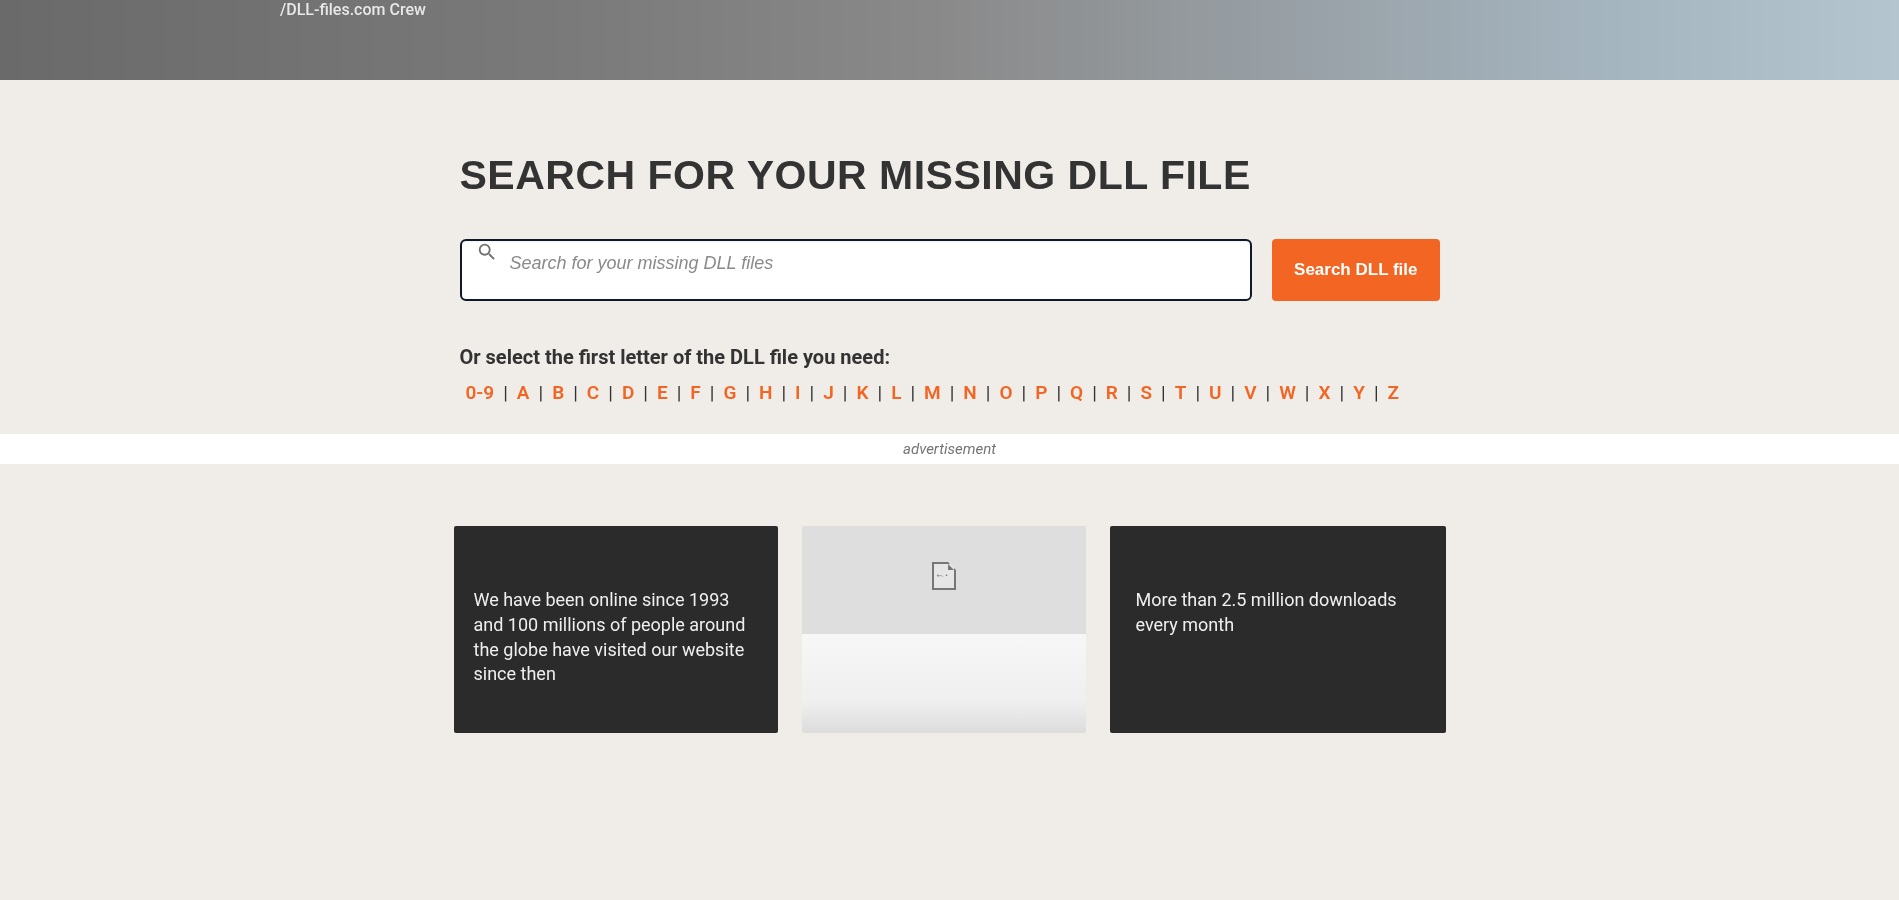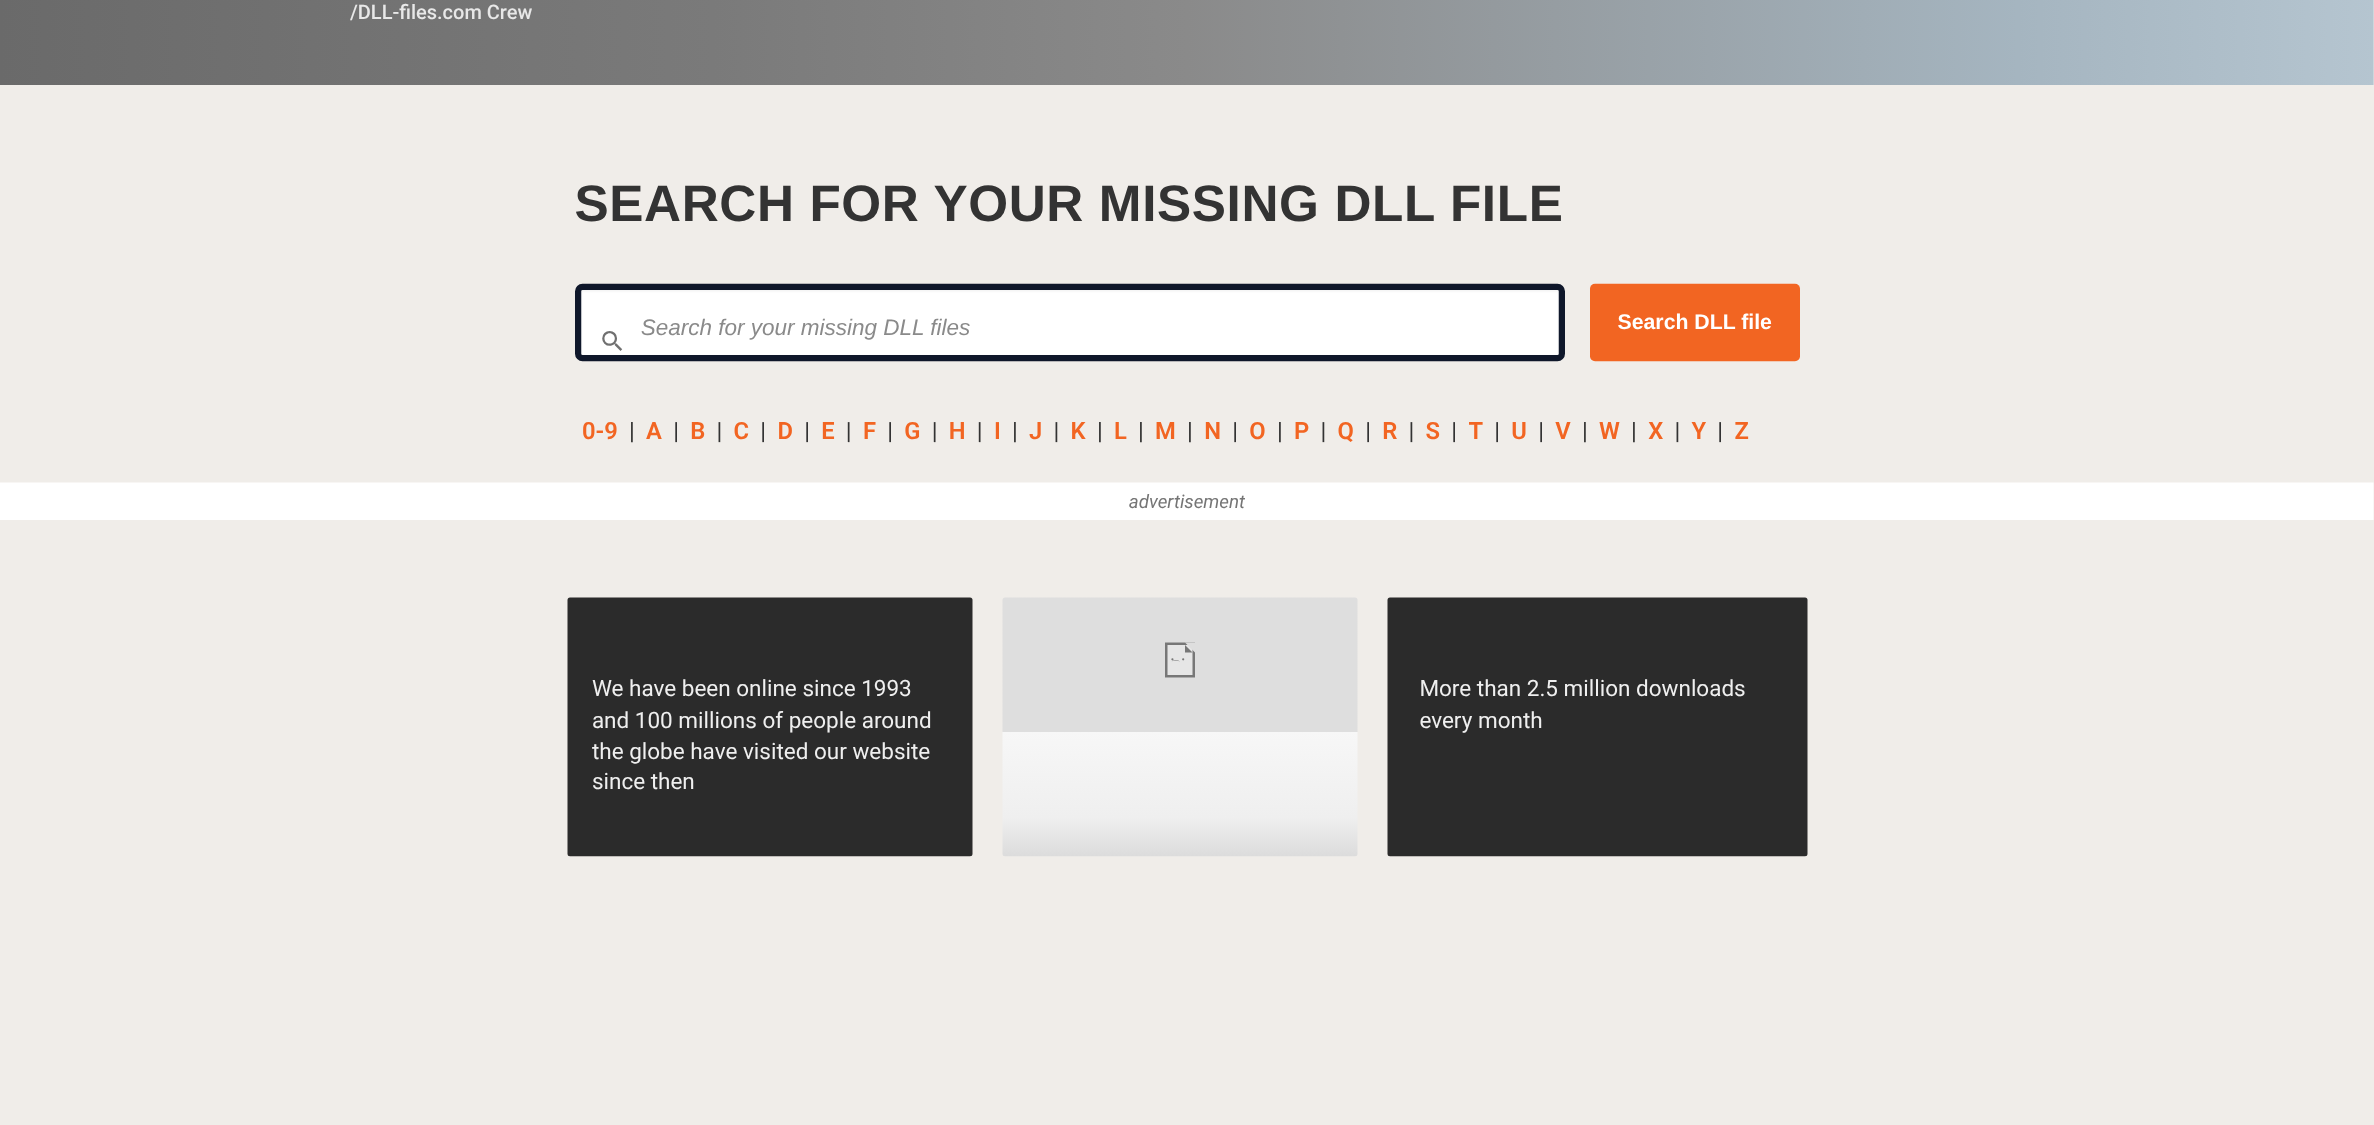--- a/index.html
+++ b/index.html
@@ -4,21 +4,21 @@
 <style>
   * { margin: 0; padding: 0; box-sizing: border-box; }
   body {
     font-family: -apple-system, BlinkMacSystemFont, "Segoe UI", Roboto, "Helvetica Neue", Arial, sans-serif;
     background: #f0ede9;
     width: 1899px;
     min-height: 900px;
     color: #333;
   }
   .hero {
-    height: 68px;
+    height: 80px;
     background: linear-gradient(to right, #6a6a6a 0%, #7a7a7a 30%, #8a8a8a 50%, #a5b5c0 85%, #b5c5d0 100%);
     position: relative;
     overflow: hidden;
   }
   .hero-text {
     position: absolute;
     left: 280px;
     top: 0;
     color: #e8e8e8;
     font-size: 16px;
@@ -44,24 +44,24 @@
   .search-row {
     display: flex;
     gap: 20px;
     align-items: stretch;
     margin-bottom: 44px;
   }
   .search-box {
     flex: 1;
     position: relative;
     background: #fff;
-    border: 5px solid #0f172a;
+    border: 2px solid #0f172a;
     border-radius: 6px;
     display: flex;
-    align-items: flex-end;
+    align-items: flex-start;
     padding: 0 14px;
     box-shadow: inset 0 1px 2px rgba(0,0,0,0.06);
   }
   .search-icon-svg {
     width: 22px;
     height: 22px;
     fill: #707070;
     flex-shrink: 0;
     margin-right: 12px;
   }
@@ -222,20 +222,21 @@
       <div class="search-box">
         <svg class="search-icon-svg" viewBox="0 0 24 24">
           <path d="M15.5 14h-.79l-.28-.27A6.471 6.471 0 0016 9.5 6.5 6.5 0 109.5 16c1.61 0 3.09-.59 4.23-1.57l.27.28v.79l5 4.99L20.49 19l-4.99-5zm-6 0C7.01 14 5 11.99 5 9.5S7.01 5 9.5 5 14 7.01 14 9.5 11.99 14 9.5 14z"></path>
         </svg>
         <input type="text" class="search-input" placeholder="Search for your missing DLL files" style="">
       </div>
       <button class="search-button">Search DLL file</button>
     </div>
 
     <div class="letter-section">
+      <div class="letter-prompt">Or select the first letter of the DLL file you need:</div>
       <div class="letter-row" id="letter-row">
           <a class="letter-link">0-9</a>
           <span class="letter-sep">|</span>
           <a class="letter-link">A</a>
           <span class="letter-sep">|</span>
           <a class="letter-link">B</a>
           <span class="letter-sep">|</span>
           <a class="letter-link">C</a>
           <span class="letter-sep">|</span>
           <a class="letter-link">D</a>

